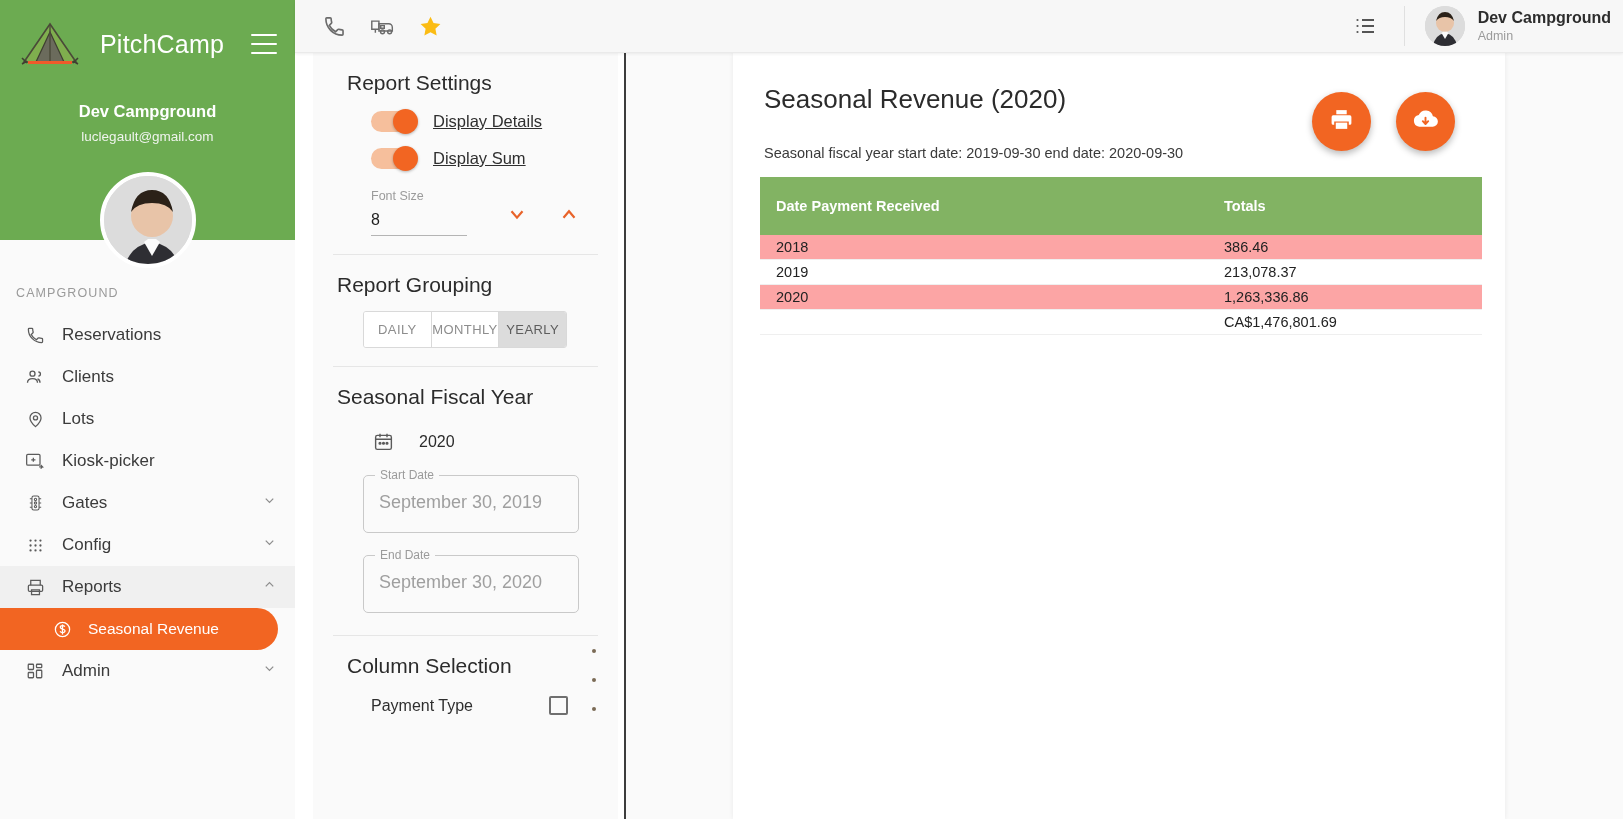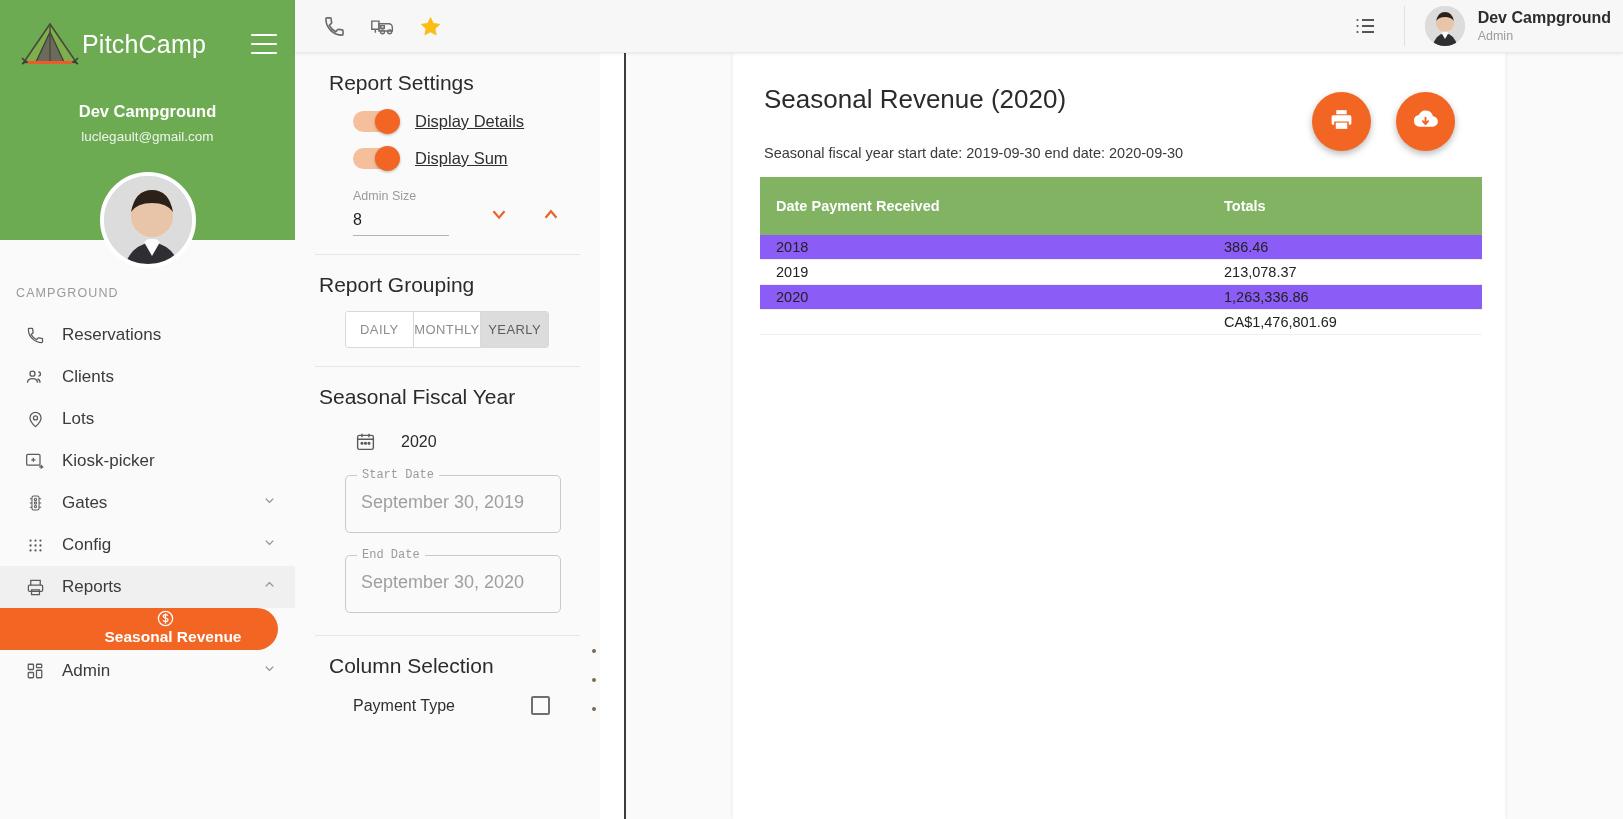--- a/index.html
+++ b/index.html
@@ -22,21 +22,21 @@
     height: 240px; background: #6cab51;
     position: relative;
   }
   .brand-row {
     display: flex; align-items: center;
     height: 88px; padding: 0 18px;
   }
   .logo-tent { width: 64px; height: 52px; flex: 0 0 64px; }
   .brand-name {
     color: #ffffff; font-size: 25px; font-weight: 400;
-    letter-spacing: .2px;
+    margin-left: 18px; letter-spacing: .2px;
   }
   .burger {
     margin-left: auto; width: 26px; height: 20px;
     display: flex; flex-direction: column; justify-content: space-between;
     cursor: pointer;
   }
   .burger i { display: block; height: 2px; background: #fff; border-radius: 1px; }
   .sb-org {
     text-align: center; color: #fff; font-size: 16.5px;
     font-weight: 700; margin-top: 14px;
@@ -76,21 +76,21 @@
     height: 42px; padding-left: 52px;
     color: #3b3b3b; font-size: 15.5px; cursor: pointer;
     background: #f0f0f0;
   }
   .nav-sub .ic { width: 20px; height: 20px; flex: 0 0 20px; color:#5b5b5b;
     display:flex; align-items:center; justify-content:center;}
   .nav-sub .lbl { margin-left: 16px; }
   .nav-sub.active {
     background: #f26522; color: #ffffff;
     border-top-right-radius: 24px; border-bottom-right-radius: 24px;
-    width: 278px; font-weight: 700; flex-direction: column;
+    width: 278px; font-weight: 400;
   }
   .nav-sub.active .ic { color: #ffffff; }
 
   
   .topbar {
     position: absolute; left: 295px; top: 0;
     width: 1328px; height: 53px;
     background: #f7f7f7;
     border-bottom: 1px solid #eaeaea;
     display: flex; align-items: center;
@@ -108,21 +108,21 @@
   .avatar-sm {
     width: 40px; height: 40px; border-radius: 50%;
     overflow: hidden; background: #d7d7d7; flex: 0 0 40px;
   }
   .tb-user { margin-left: 13px; margin-right: 12px; }
   .tb-user .nm { font-size: 16px; font-weight: 700; color: #2d2d2d; line-height: 1.15; }
   .tb-user .rl { font-size: 12.5px; color: #9b9b9b; margin-top: 2px; }
 
   
   .settings {
-    position: absolute; left: 295px; top: 53px;
+    position: absolute; left: 313px; top: 53px;
     width: 305px; height: 766px;
     background: #fafafa;
     overflow: hidden;
     padding: 0 0 0 0;
   }
   .st-h {
     font-size: 21px; color: #2b2b2b; font-weight: 400;
     padding: 18px 0 0 34px;
   }
   .toggle-row { display: flex; align-items: center; padding-left: 58px; margin-top: 16px; }
@@ -170,21 +170,21 @@
   .cal-row .yr { margin-left: 24px; font-size: 16px; color: #2b2b2b; }
 
   .field {
     margin: 22px 0 0 50px; width: 216px; height: 58px;
     border: 1px solid #c9c9c9; border-radius: 5px;
     position: relative; background: #fafafa;
   }
   .field .fl {
     position: absolute; left: 11px; top: -8px;
     background: #fafafa; padding: 0 5px;
-    font-size: 12px; color: #9b9b9b; font-family: Liberation Mono, monospace;
+    font-size: 12px; color: #9b9b9b;
   }
   .field .fv {
     position: absolute; left: 15px; top: 16px;
     font-size: 18px; color: #9f9f9f;
   }
   .st-h3 { font-size: 21px; color: #2b2b2b; padding: 18px 0 0 34px; }
   .chk-row {
     display: flex; align-items: center;
     padding: 0 50px 0 58px; margin-top: 18px;
   }
@@ -230,21 +230,21 @@
   .rp-table th {
     background: #82b363; color: #ffffff;
     font-size: 14.5px; font-weight: 700;
     text-align: left; height: 58px; padding: 0 16px;
   }
   .rp-table th.c2 { padding-left: 14px; }
   .rp-table td {
     font-size: 14.5px; color: #222; height: 24px; padding: 4px 16px;
     border-bottom: 1px solid #efefef;
   }
-  .rp-table tr.odd td { background: #8b5cf6; }
+  .rp-table tr.odd td { background: #fca5a5; }
   .rp-table td.c2 { padding-left: 14px; }
   .col-a { width: 450px; }
 
   
   .fab {
     position: absolute; width: 59px; height: 59px; border-radius: 50%;
     background: #f26522; display: flex; align-items: center; justify-content: center;
     box-shadow: 0 3px 7px rgba(0,0,0,.28); cursor: pointer; color: #fff;
   }
   .fab.print { left: 1312px; top: 92px; }
@@ -481,21 +481,21 @@
     </div>
 
     <div class="toggle-row">
       <span class="toggle">
           <span class="knob"></span>
         </span>
       <span class="tl">Display Sum</span>
     </div>
 
     <div class="fontsize-wrap">
-      <div class="fs-label">Admin Size</div>
+      <div class="fs-label">Font Size</div>
       <div class="fs-val">8</div>
       <div class="fs-arrows">
         <span>
           <svg width="22" height="22" viewBox="0 0 24 24" fill="none" stroke="currentColor" stroke-width="2.4">
               <path d="M6 9l6 7 6-7"></path>
             </svg>
         </span>
         <span>
           <svg width="22" height="22" viewBox="0 0 24 24" fill="none" stroke="currentColor" stroke-width="2.4">
               <path d="M6 16l6-7 6 7"></path>

